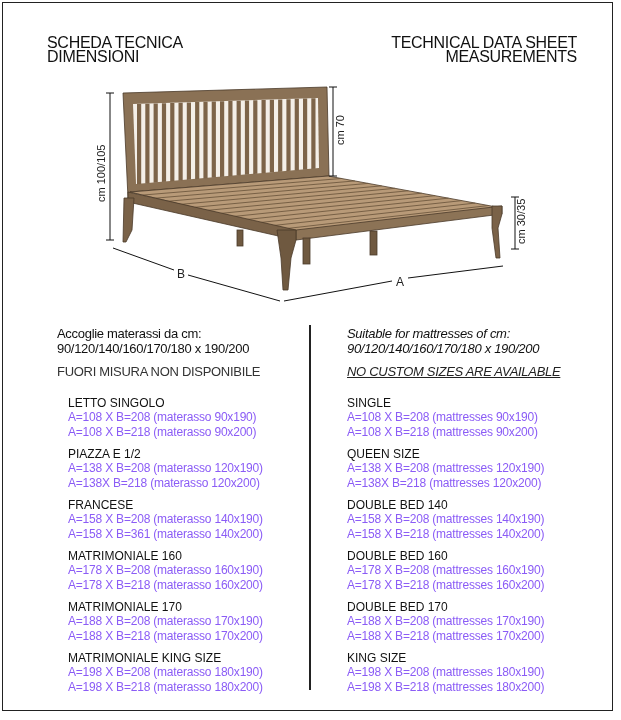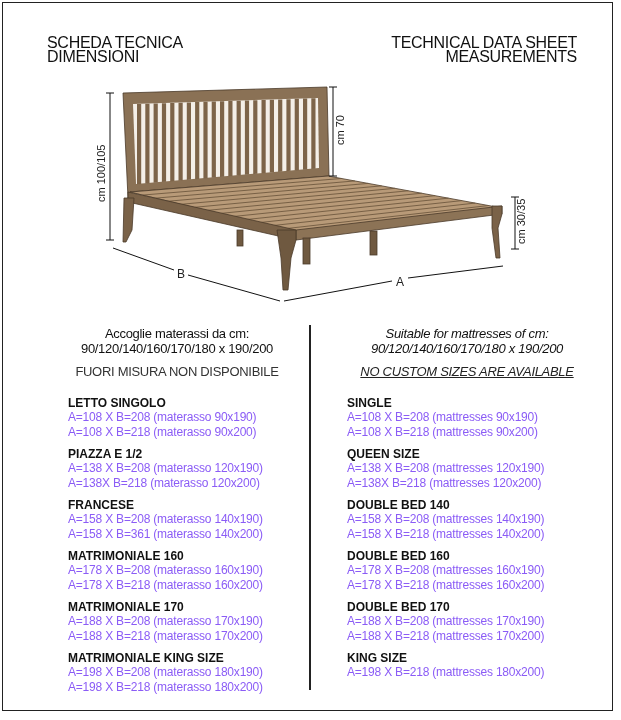--- a/index.html
+++ b/index.html
@@ -8,27 +8,27 @@
   .frame { position:absolute; left:2px; top:2px; width:611px; height:709px;
            border:1.5px solid #222; box-sizing:border-box; }
   .hdr { position:absolute; top:36px; font-size:16px; line-height:14px; letter-spacing:-0.3px; }
   .hdr-left { left:47px; }
   .hdr-right { right:44px; text-align:right; }
   .diagram { position:absolute; left:90px; top:80px; width:440px; height:230px; }
   .divider { position:absolute; left:309px; top:325px; width:1.5px; height:365px; background:#222; }
   .col { position:absolute; top:326px; width:240px; }
   .col-left { left:57px; }
   .col-right { left:347px; font-style:italic; }
-  .intro { font-size:13px; line-height:15px; letter-spacing:-0.3px;text-align:center; }
+  .intro { font-size:13px; line-height:15px; letter-spacing:-0.3px; }
   .intro .note { margin-top:8px; font-size:13px; color:#333; }
   .col-right .intro .note { color:#222;text-decoration:underline; }
   .entries { margin-top:17px; padding-left:11px; }
   .col-right .entries { padding-left:0; font-style:normal; }
   .entry { margin-bottom:7px; }
-  .entry-title { font-weight:bold; font-size:12px; line-height:14px; color:#111; }
+  .entry-title { font-weight:normal; font-size:12px; line-height:14px; color:#111; }
   .entry-line { font-size:12px; line-height:15px; color:#8b5cf6; letter-spacing:-0.2px; }
   svg text { font-family:"Liberation Sans", sans-serif; }
 </style>
 </head>
 <body>
 
 <div class="frame"></div>
 
 <div class="hdr hdr-left">
   <div>SCHEDA TECNICA</div>
@@ -187,16 +187,17 @@
         <div class="entry-line">A=178 X B=208 (mattresses 160x190)</div>
         <div class="entry-line">A=178 X B=218 (mattresses 160x200)</div>
       </div>
       <div class="entry">
         <div class="entry-title">DOUBLE BED 170</div>
         <div class="entry-line">A=188 X B=208 (mattresses 170x190)</div>
         <div class="entry-line">A=188 X B=218 (mattresses 170x200)</div>
       </div>
       <div class="entry">
         <div class="entry-title">KING SIZE</div>
+        <div class="entry-line">A=198 X B=208 (mattresses 180x190)</div>
         <div class="entry-line">A=198 X B=218 (mattresses 180x200)</div>
       </div>
     </div>
 </div>
 
 </body></html>

